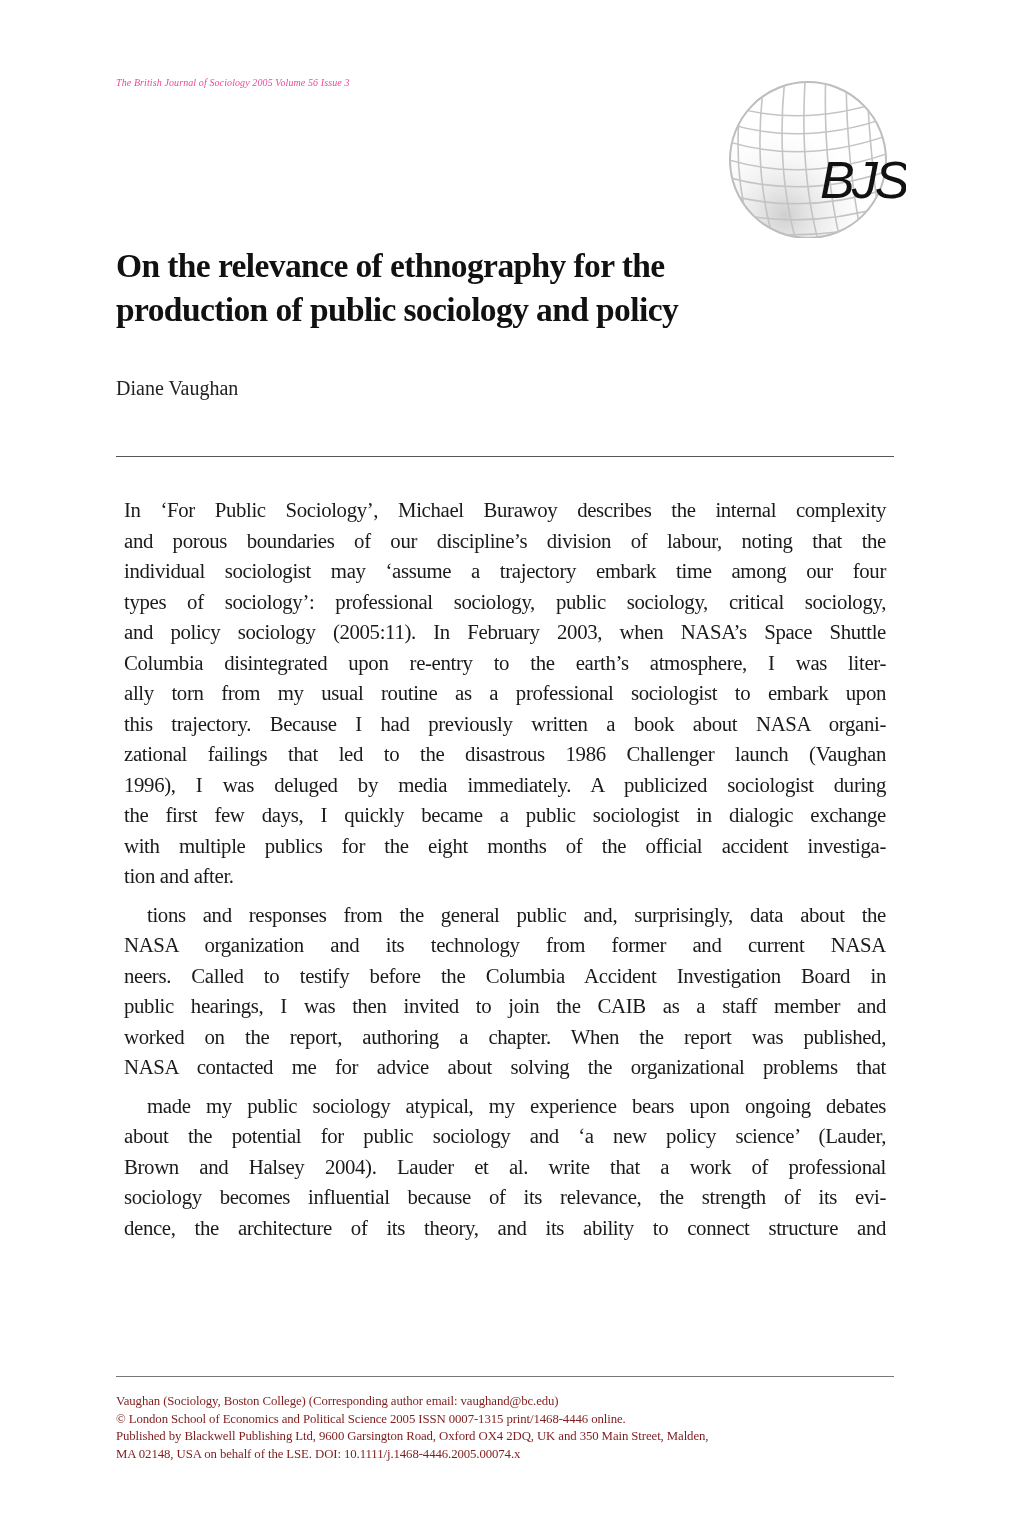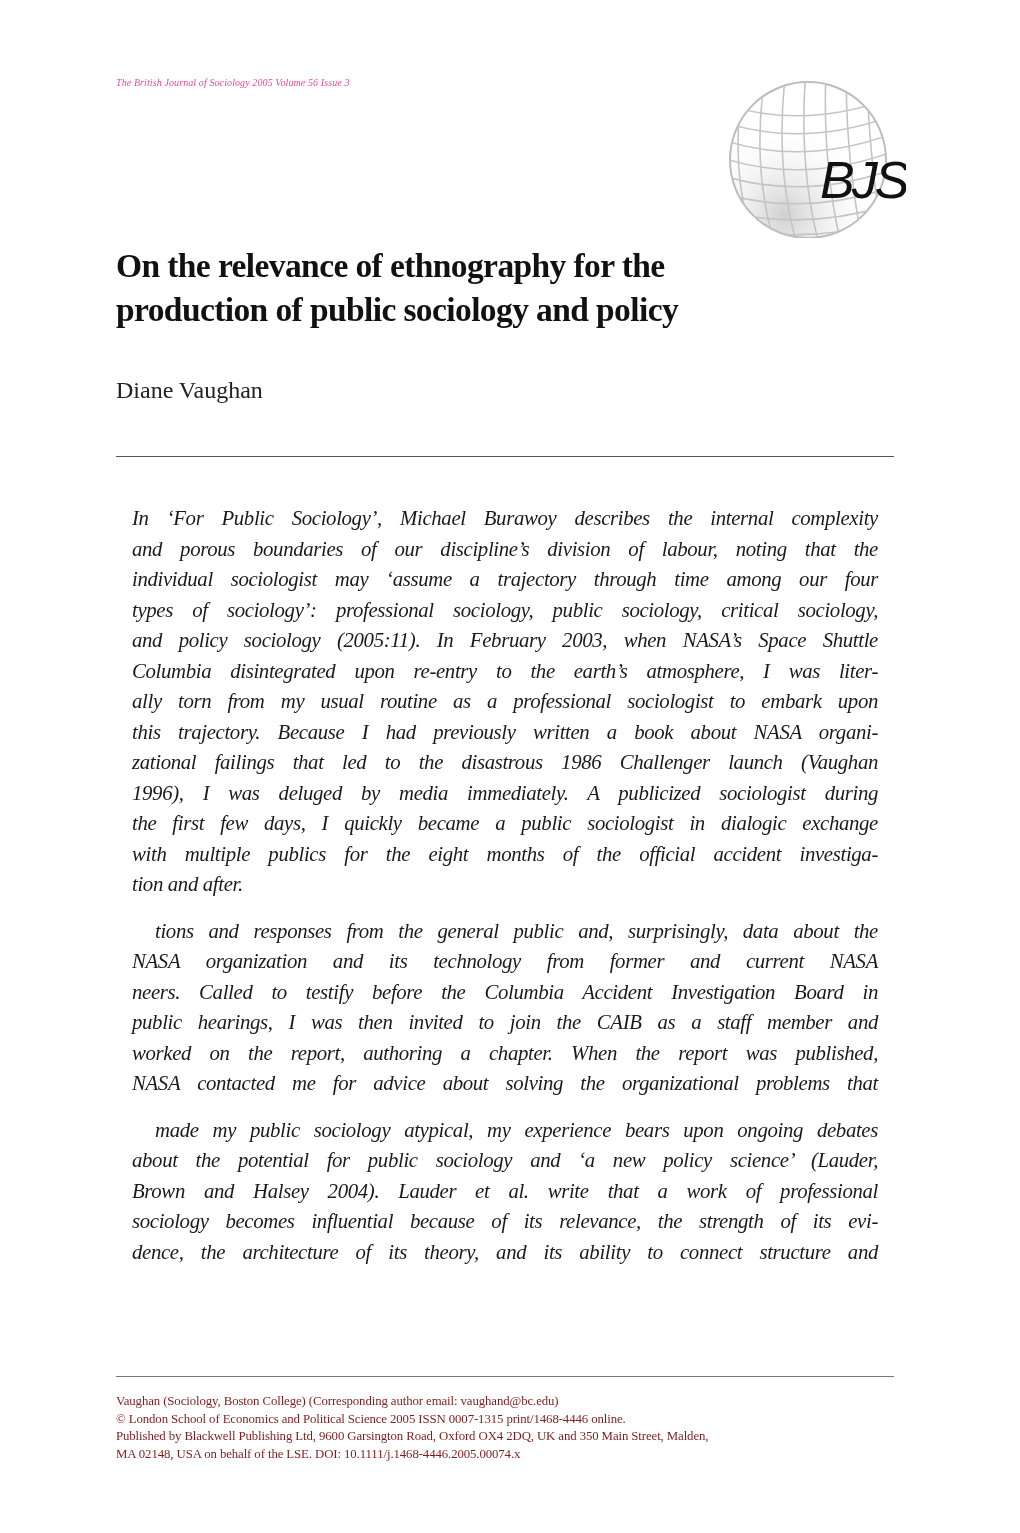--- a/index.html
+++ b/index.html
@@ -5,26 +5,26 @@
   html, body { margin: 0; padding: 0; background: #ffffff; }
   body { width: 1020px; height: 1533px; position: relative; overflow: hidden;
          font-family: "Liberation Serif", "DejaVu Serif", serif; color: #1a1a1a; }
   .journal-header { position: absolute; left: 116px; top: 77px; font-style: italic;
          font-size: 10px; color: #ec4899; letter-spacing: 0.1px; }
   .logo { position: absolute; left: 716px; top: 78px; width: 190px; height: 160px; }
   .title { position: absolute; left: 116px; top: 244px; width: 760px; margin: 0;
          font-weight: bold; font-size: 33.5px; line-height: 44px; color: #111;
          letter-spacing: -0.6px; }
   .title span { display: block; }
-  .author { position: absolute; left: 116px; top: 377px; font-size: 24px; color: #222; }
+  .author { position: absolute; left: 116px; top: 377px; font-size: 20px; color: #222; }
   .rule-top { position: absolute; left: 116px; top: 456px; width: 778px; height: 0;
          border-top: 1.3px solid #555; }
   .body-text { position: absolute; left: 116px; top: 487px; width: 778px; }
-  .para { margin: 16px; font-size: 20.8px; line-height: 30.5px; text-align: justify;
-          text-align-last: left; color: #1a1a1a; letter-spacing: -0.35px; font-style: italic; }
+  .para { margin: 8px; font-size: 20.8px; line-height: 30.5px; text-align: justify;
+          text-align-last: left; color: #1a1a1a; letter-spacing: -0.35px; }
   .para .line { display: block; text-align: justify; text-align-last: justify; white-space: nowrap; }
   .para .line.last { text-align-last: left; }
   .para.indent .line:first-child { text-indent: 23px; }
   .rule-bottom { position: absolute; left: 116px; top: 1376px; width: 778px; height: 0;
          border-top: 1.3px solid #777; }
   .footnote { position: absolute; left: 116px; top: 1393px; width: 778px; font-size: 12.8px;
          line-height: 17.6px; color: #7f1d1d; letter-spacing: -0.1px; }
   .footnote div { white-space: nowrap; }
 </style>
 </head>
@@ -72,21 +72,21 @@
 </h1>
 
 <div class="author">Diane Vaughan</div>
 
 <div class="rule-top"></div>
 
 <div class="body-text">
   <p class="para">
     <span class="line">In ‘For Public Sociology’, Michael Burawoy describes the internal complexity</span>
     <span class="line">and porous boundaries of our discipline’s division of labour, noting that the</span>
-    <span class="line">individual sociologist may ‘assume a trajectory through time among our four</span>
+    <span class="line">individual sociologist may ‘assume a trajectory embark time among our four</span>
     <span class="line">types of sociology’: professional sociology, public sociology, critical sociology,</span>
     <span class="line">and policy sociology (2005:11). In February 2003, when NASA’s Space Shuttle</span>
     <span class="line">Columbia disintegrated upon re-entry to the earth’s atmosphere, I was liter-</span>
     <span class="line">ally torn from my usual routine as a professional sociologist to embark upon</span>
     <span class="line">this trajectory. Because I had previously written a book about NASA organi-</span>
     <span class="line">zational failings that led to the disastrous 1986 Challenger launch (Vaughan</span>
     <span class="line">1996), I was deluged by media immediately. A publicized sociologist during</span>
     <span class="line">the first few days, I quickly became a public sociologist in dialogic exchange</span>
     <span class="line">with multiple publics for the eight months of the official accident investiga-</span>
     <span class="line last">tion and after.</span>

